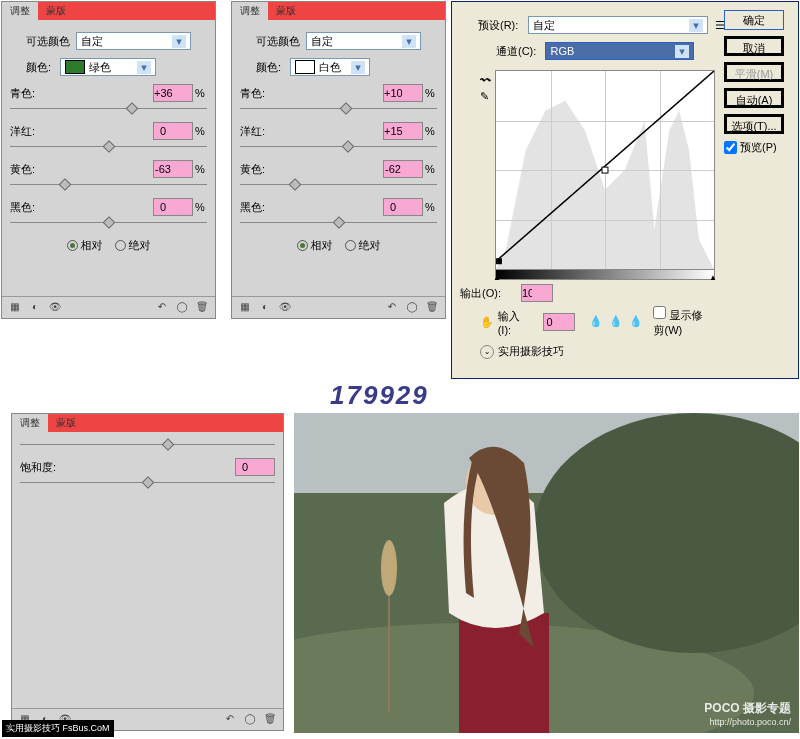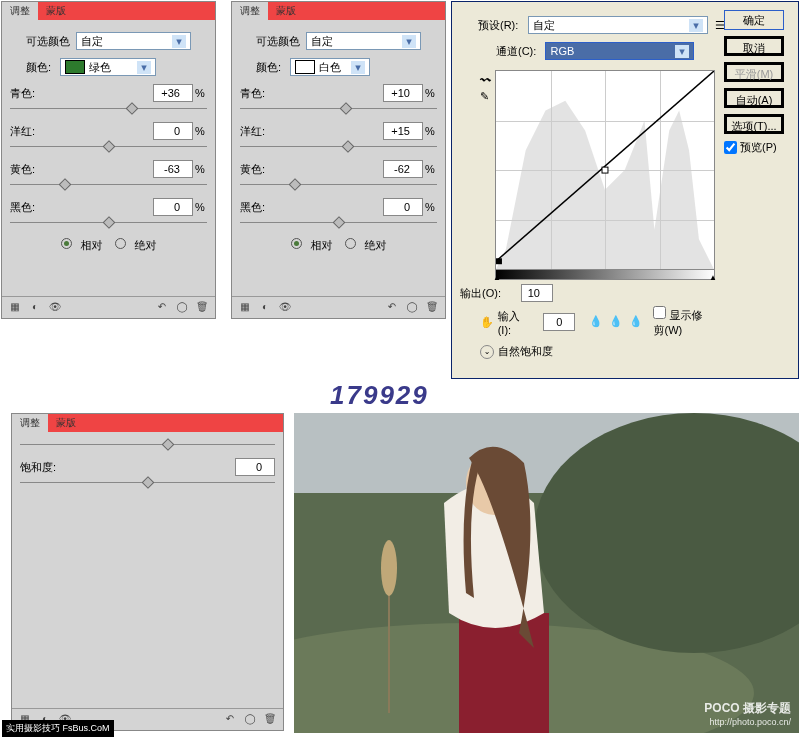--- a/index.html
+++ b/index.html
@@ -9,27 +9,27 @@
 .tab{padding:2px 8px;color:#333;font-size:10px}
 .tab.active{background:#d4d4d4}
 .pbody{padding:6px 8px}
 .row{display:flex;align-items:center;margin:4px 16px;height:22px}
 .lbl{width:50px}
 .sel{flex:1;height:18px;background:#fff;border:1px solid #7a98b5;display:flex;align-items:center;padding:0 4px}
 .sel .arr{margin-left:auto;width:14px;background:#cfe3f7;text-align:center;color:#4a6da7}
 .sw{width:20px;height:14px;border:1px solid #000;display:inline-block;margin-right:4px}
 .numrow{display:flex;align-items:center;margin-top:6px}
 .numrow .l{width:38px}
-.numbox{width:40px;height:18px;background:#ffffff;border:1px solid #888;text-align:right;padding-right:12px;margin-left:auto}
+.numbox{width:40px;height:18px;background:#f9a8d4;border:1px solid #888;text-align:center;padding-right:20px;margin-left:auto}
 .pct{width:14px;text-align:center}
 .slider{height:14px;position:relative;margin-bottom:2px}
 .slider:before{content:"";position:absolute;top:6px;left:0;right:0;height:1px;background:#888}
 .slider .th{position:absolute;top:2px;left:50%;width:9px;height:9px;background:#bcbcbc;border:1px solid #666;transform:translateX(-50%) rotate(45deg)}
 .radios{display:flex;justify-content:center;gap:12px;margin-top:8px}
-.radio{display:flex;align-items:flex-start;gap:9px}
+.radio{display:flex;align-items:center;gap:3px}
 .rb{width:11px;height:11px;border:1px solid #555;border-radius:50%;display:inline-flex;align-items:center;justify-content:center}
 .rb.on:after{content:"";width:5px;height:5px;background:#4a7a3a;border-radius:50%}
 .pfoot{display:flex;gap:6px;padding:4px 6px;border-top:1px solid #999;position:absolute;bottom:0;left:0;right:0;height:22px;align-items:center}
 .pfoot span{width:14px;height:14px;display:inline-block;color:#444;text-align:center;font-size:10px}
 .dialog{position:absolute;background:#ece9d8;border:1px solid #0a246a}
 .titlebar{background:linear-gradient(#3b77dd,#2c5fc9);height:22px;display:flex;align-items:center;padding:0 4px;color:#fff;font-size:11px}
 .titlebar .x{margin-left:auto;width:18px;height:16px;background:#e56a54;border:1px solid #fff;color:#fff;text-align:center;line-height:13px;border-radius:2px}
 .dbody{padding:8px 10px;position:relative}
 .btn{width:60px;height:20px;background:#ece9d8;border:3px solid #000000;text-align:center;line-height:18px;margin-bottom:6px;font-size:11px}
 .btn.ok{border:1px solid #2c5fc9}
@@ -265,21 +265,21 @@
           <input class="numbox" value="0" style="">
         <div class="eyedrops" style="margin:0 0 0 10px">
             <span>💧</span>
             <span>💧</span>
             <span>💧</span>
           </div>
         <label style="margin-left:6px"><input type="checkbox" style=""> <span>显示修剪(W)</span></label>
       </div>
       <div class="expand">
           <span class="chev">⌄</span>
-          <span>自然饱和度</span>
+          <span>实用摄影技巧</span>
         </div>
     </div>
     <div class="btncol">
       <div class="btn ok">确定</div>
       <div class="btn">取消</div>
       <div class="btn" style="color:#999">平滑(M)</div>
       <div class="btn">自动(A)</div>
       <div class="btn">选项(T)...</div>
       <label style="display:flex;align-items:center;gap:3px;margin-top:4px">
           <input type="checkbox" checked="" style="">

